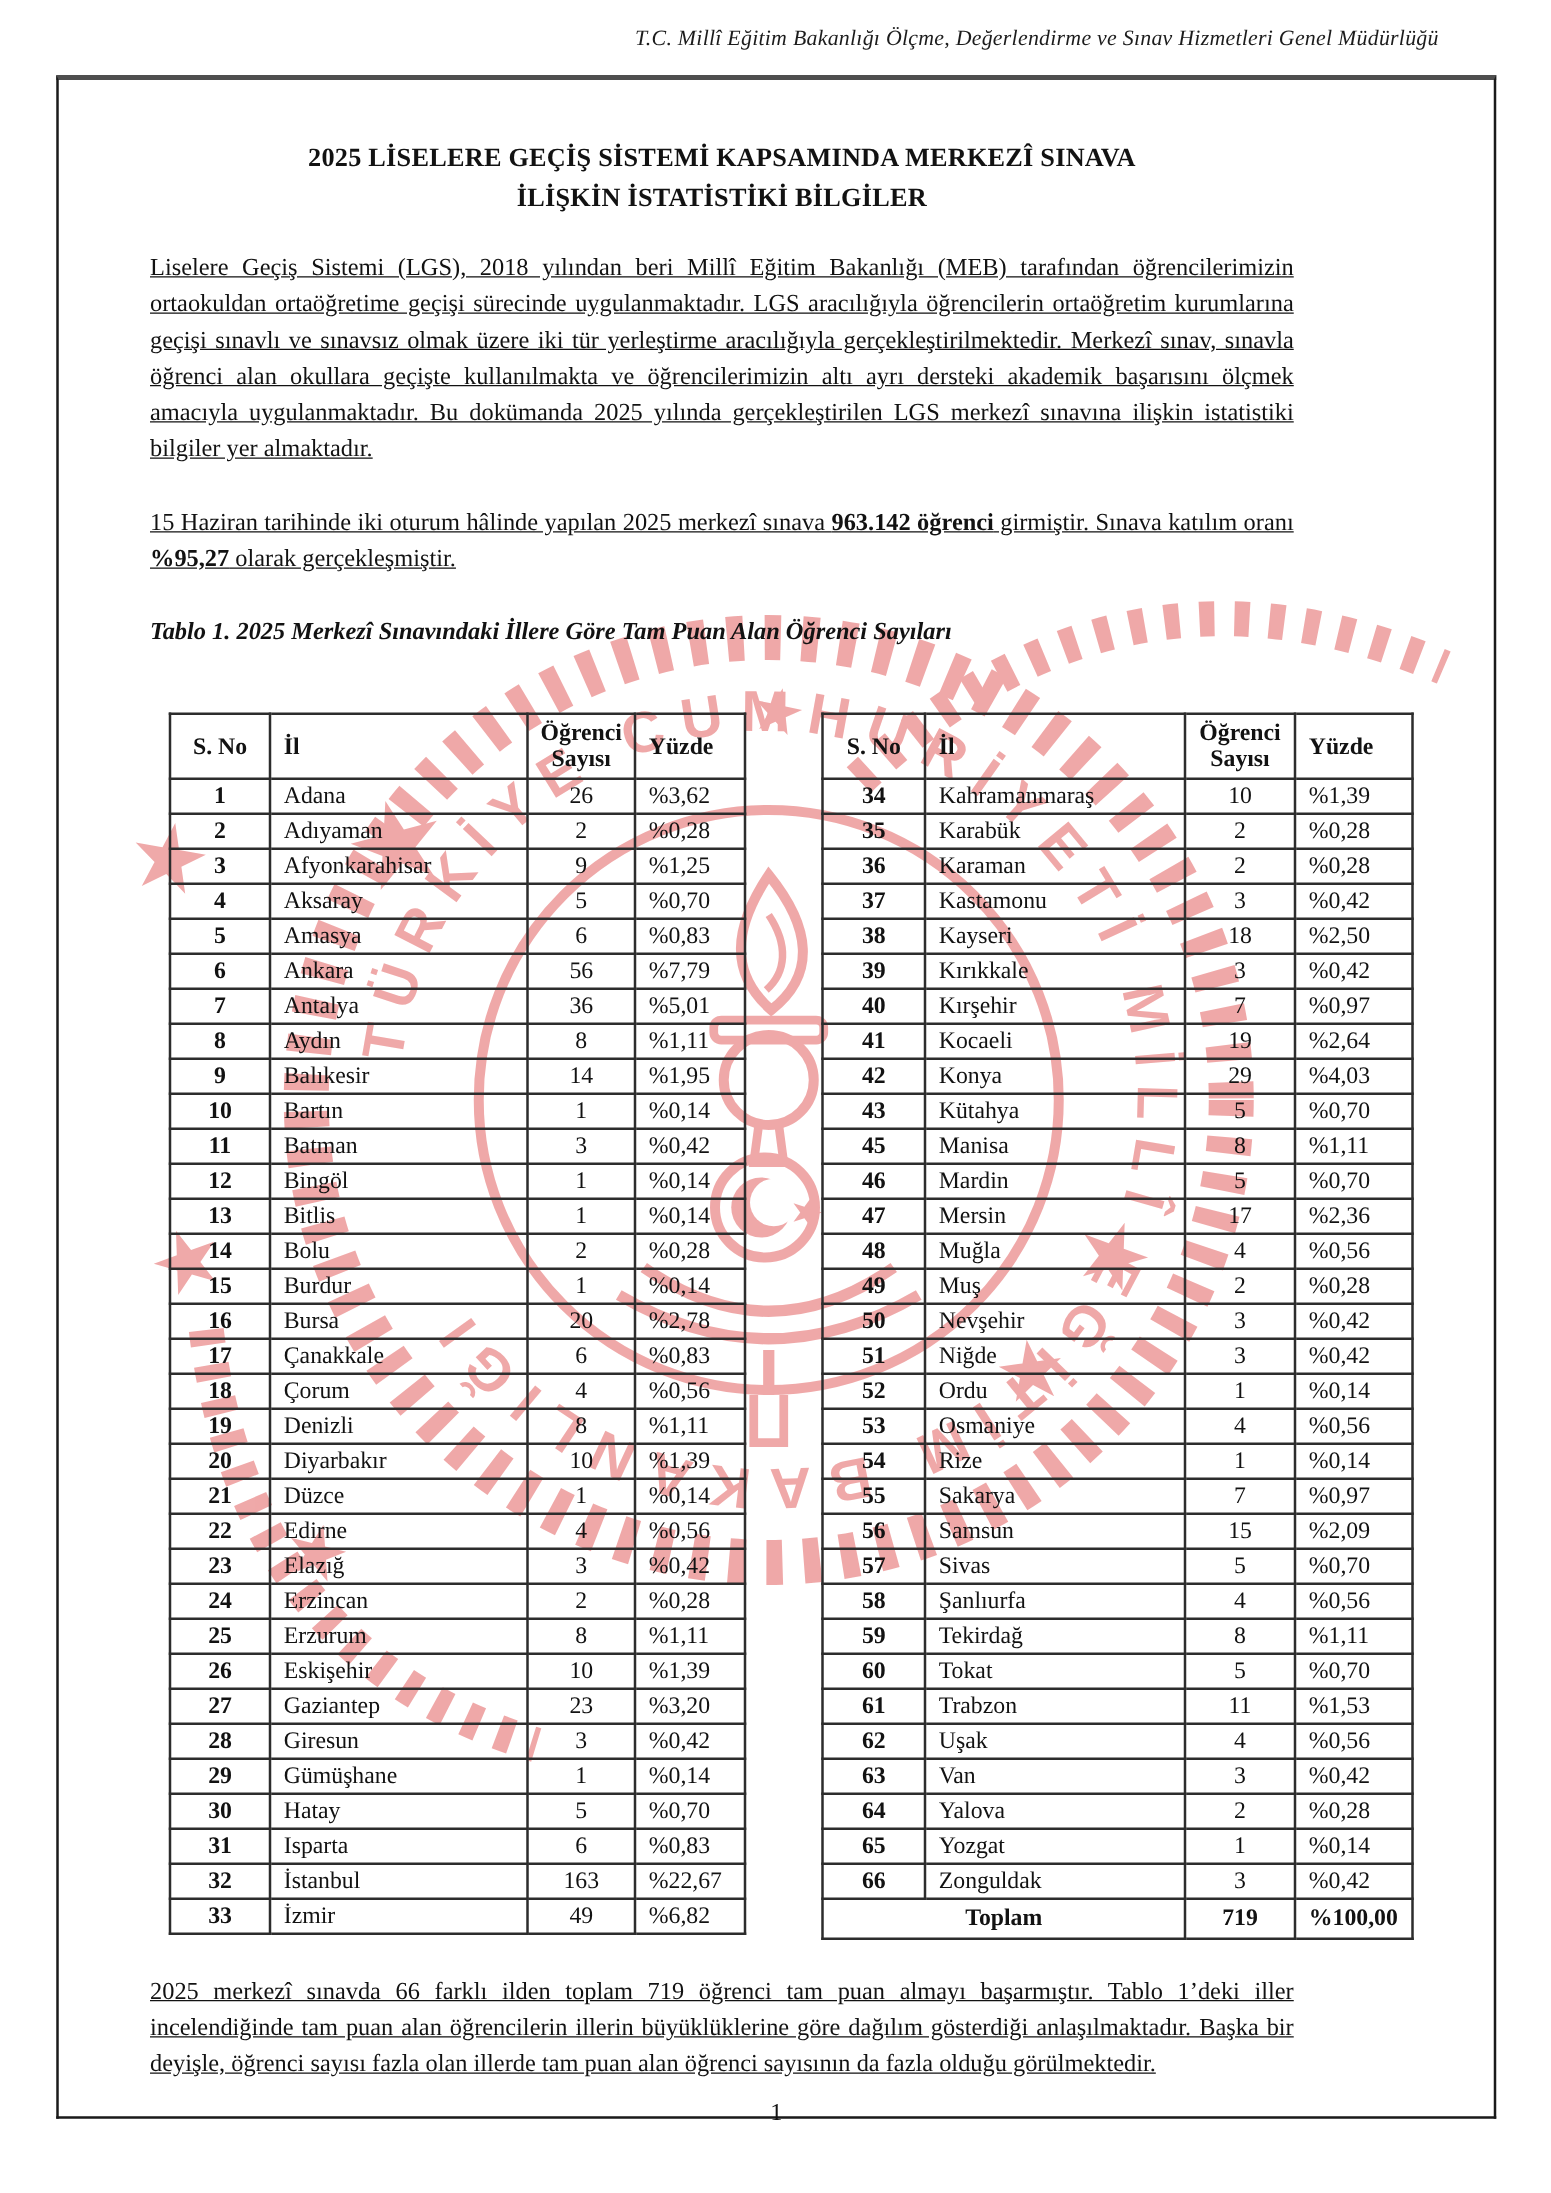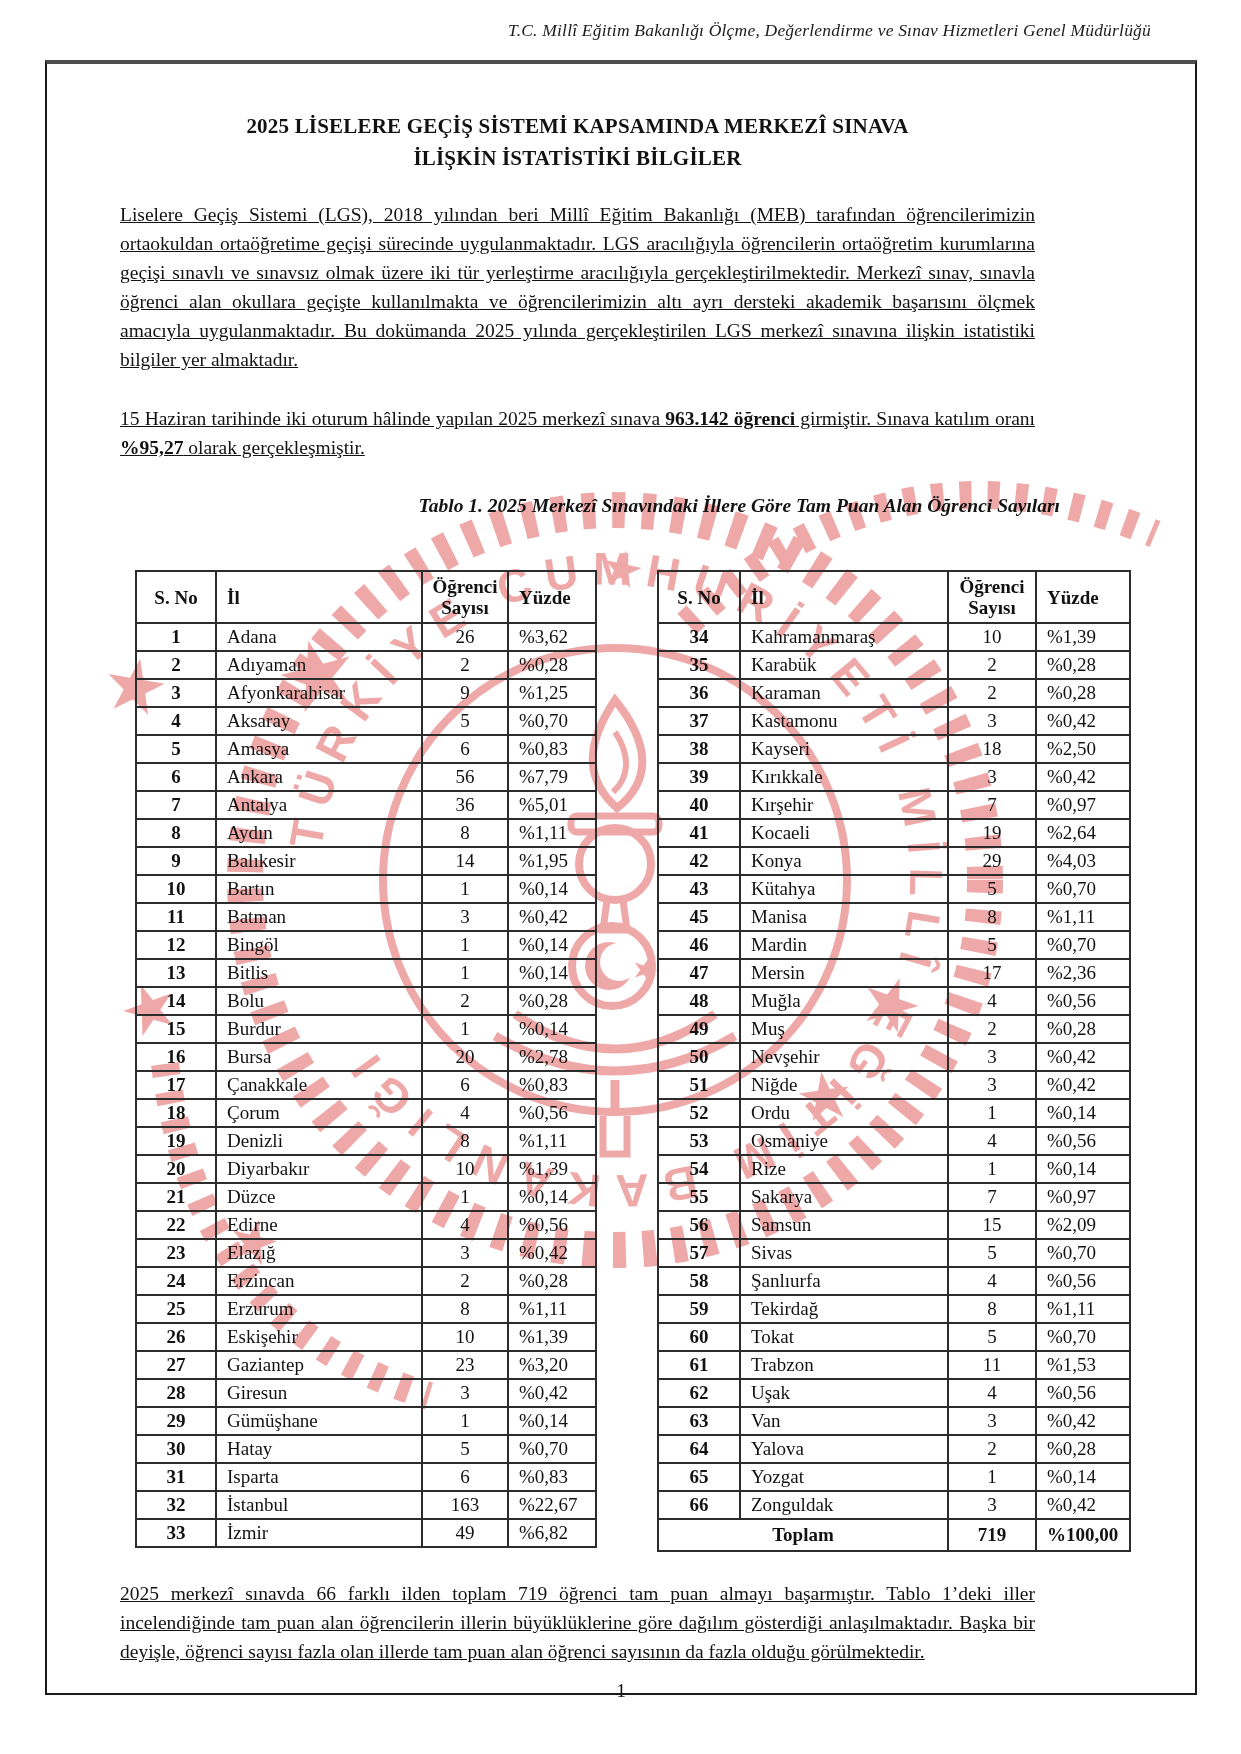--- a/index.html
+++ b/index.html
@@ -39,21 +39,20 @@
     margin:26px 0 0 73px;width:915px;
     font-size:19.5px;line-height:29px;
     text-align:justify;
     text-decoration:underline;
   }
   p.participation{margin-top:30px;}
   p.caption{
     margin:32px 0 0 73px;width:940px;
     font-size:19.5px;font-weight:bold;font-style:italic;
     line-height:24px;
-    text-align:right;
   }
   .tables{
     margin:52px 0 0 88px;
     width:996px;
     display:flex;
     justify-content:space-between;
     align-items:flex-start;
   }
   table.t{
     border-collapse:collapse;

